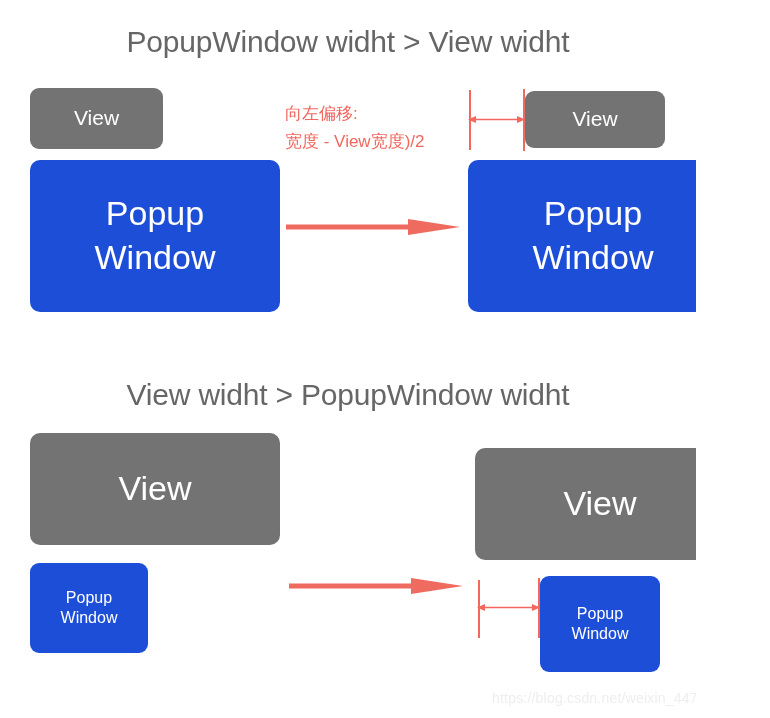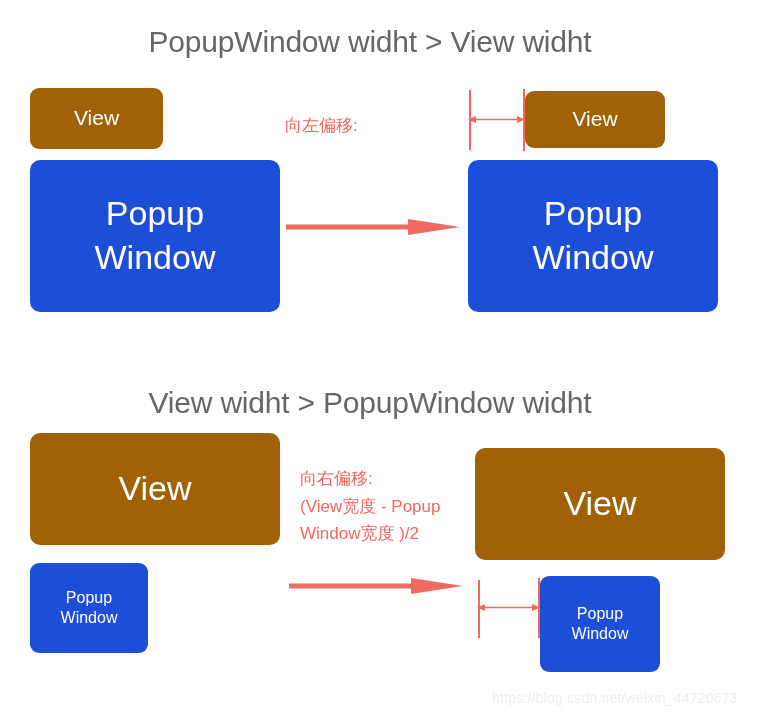--- a/index.html
+++ b/index.html
@@ -11,53 +11,52 @@
   body {
     font-family: "Liberation Sans", "DejaVu Sans", sans-serif;
     -webkit-font-smoothing: antialiased;
   }
   #canvas {
     position: relative;
     width: 696px;
     height: 718px;
     background: #ffffff;
     overflow: hidden;
-    padding-left: 44px;
   }
 
   
   .section-title {
     position: absolute;
     width: 100%;
     left: 0;
     text-align: center;
     color: #666666;
     font-size: 30px;
     font-weight: 400;
     letter-spacing: -0.2px;
     white-space: nowrap;
   }
   #title-top    { top: 25px; }
-  #title-bottom { top: 386px; }
+  #title-bottom { top: 378px; }
 
   
   .box {
     position: absolute;
     box-sizing: border-box;
     display: flex;
     flex-direction: column;
     align-items: center;
     justify-content: center;
     color: #ffffff;
     text-align: center;
     border-radius: 10px;
     line-height: 1.28;
     font-weight: 400;
   }
-  .box.view  { background: #a16207; }
+  .box.view  { background: #737373; }
   .box.popup { background: #1d4ed8; }
   .box .line { display: block; }
 
   
   #view-top-left      { left: 30px;  top: 88px;  width: 133px; height: 61px;  font-size: 21px; border-radius: 9px; }
   #popup-top-left     { left: 30px;  top: 160px; width: 250px; height: 152px; font-size: 34px; }
   #view-top-right     { left: 525px; top: 91px;  width: 140px; height: 57px;  font-size: 21px; border-radius: 9px; }
   #popup-top-right    { left: 468px; top: 160px; width: 250px; height: 152px; font-size: 34px; }
 
   
@@ -67,21 +66,21 @@
   #popup-bottom-right { left: 540px; top: 576px; width: 120px; height: 96px;  font-size: 16px; border-radius: 9px; }
 
   
   .annotation {
     position: absolute;
     color: #f2675f;
     font-size: 17px;
     line-height: 1.62;
     white-space: nowrap;
   }
-  #annotation-top    { left: 285px; top: 100px; margin-top: 12px; }
+  #annotation-top    { left: 285px; top: 100px; }
   #annotation-bottom { left: 300px; top: 465px; }
   .annotation .line { display: block; }
 
   
   .big-arrow {
     position: absolute;
     height: 16px;
   }
   #big-arrow-top    { left: 286px; top: 219px; width: 174px; }
   #big-arrow-bottom { left: 289px; top: 578px; width: 174px; }
@@ -130,20 +129,21 @@
     <span class="line">View</span>
   </div>
 
   <div class="box popup" id="popup-top-left">
     <span class="line">Popup</span>
     <span class="line">Window</span>
   </div>
 
   <div class="annotation" id="annotation-top">
     <span class="line">向左偏移:</span>
+    <span class="line">宽度 - View宽度)/2</span>
   </div>
 
   <svg class="big-arrow" id="big-arrow-top" viewBox="0 0 174 16" preserveAspectRatio="none">
     <polygon points="0,5.5 122,5.5 122,0 174,8 122,16 122,10.5 0,10.5" fill="#ef6a5f"></polygon>
   </svg>
 
   <div class="tick" id="tick-top-a"></div>
   <div class="tick" id="tick-top-b"></div>
 
   <svg class="measure-arrow" id="measure-top" viewBox="0 0 57 11" preserveAspectRatio="none">
@@ -165,25 +165,20 @@
 
   <div class="box view" id="view-bottom-left">
     <span class="line">View</span>
   </div>
 
   <div class="box popup" id="popup-bottom-left">
     <span class="line">Popup</span>
     <span class="line">Window</span>
   </div>
 
-  <div class="annotation" id="annotation-bottom">
-    <span class="line">向右偏移:</span>
-    <span class="line">(View宽度 - Popup</span>
-    <span class="line">Window宽度 )/2</span>
-  </div>
 
   <svg class="big-arrow" id="big-arrow-bottom" viewBox="0 0 174 16" preserveAspectRatio="none">
     <polygon points="0,5.5 122,5.5 122,0 174,8 122,16 122,10.5 0,10.5" fill="#ef6a5f"></polygon>
   </svg>
 
   <div class="tick" id="tick-bottom-a"></div>
   <div class="tick" id="tick-bottom-b"></div>
 
   <svg class="measure-arrow" id="measure-bottom" viewBox="0 0 63 11" preserveAspectRatio="none">
     <line x1="3" y1="5.5" x2="60" y2="5.5" stroke="#f4675f" stroke-width="1.6"></line>

